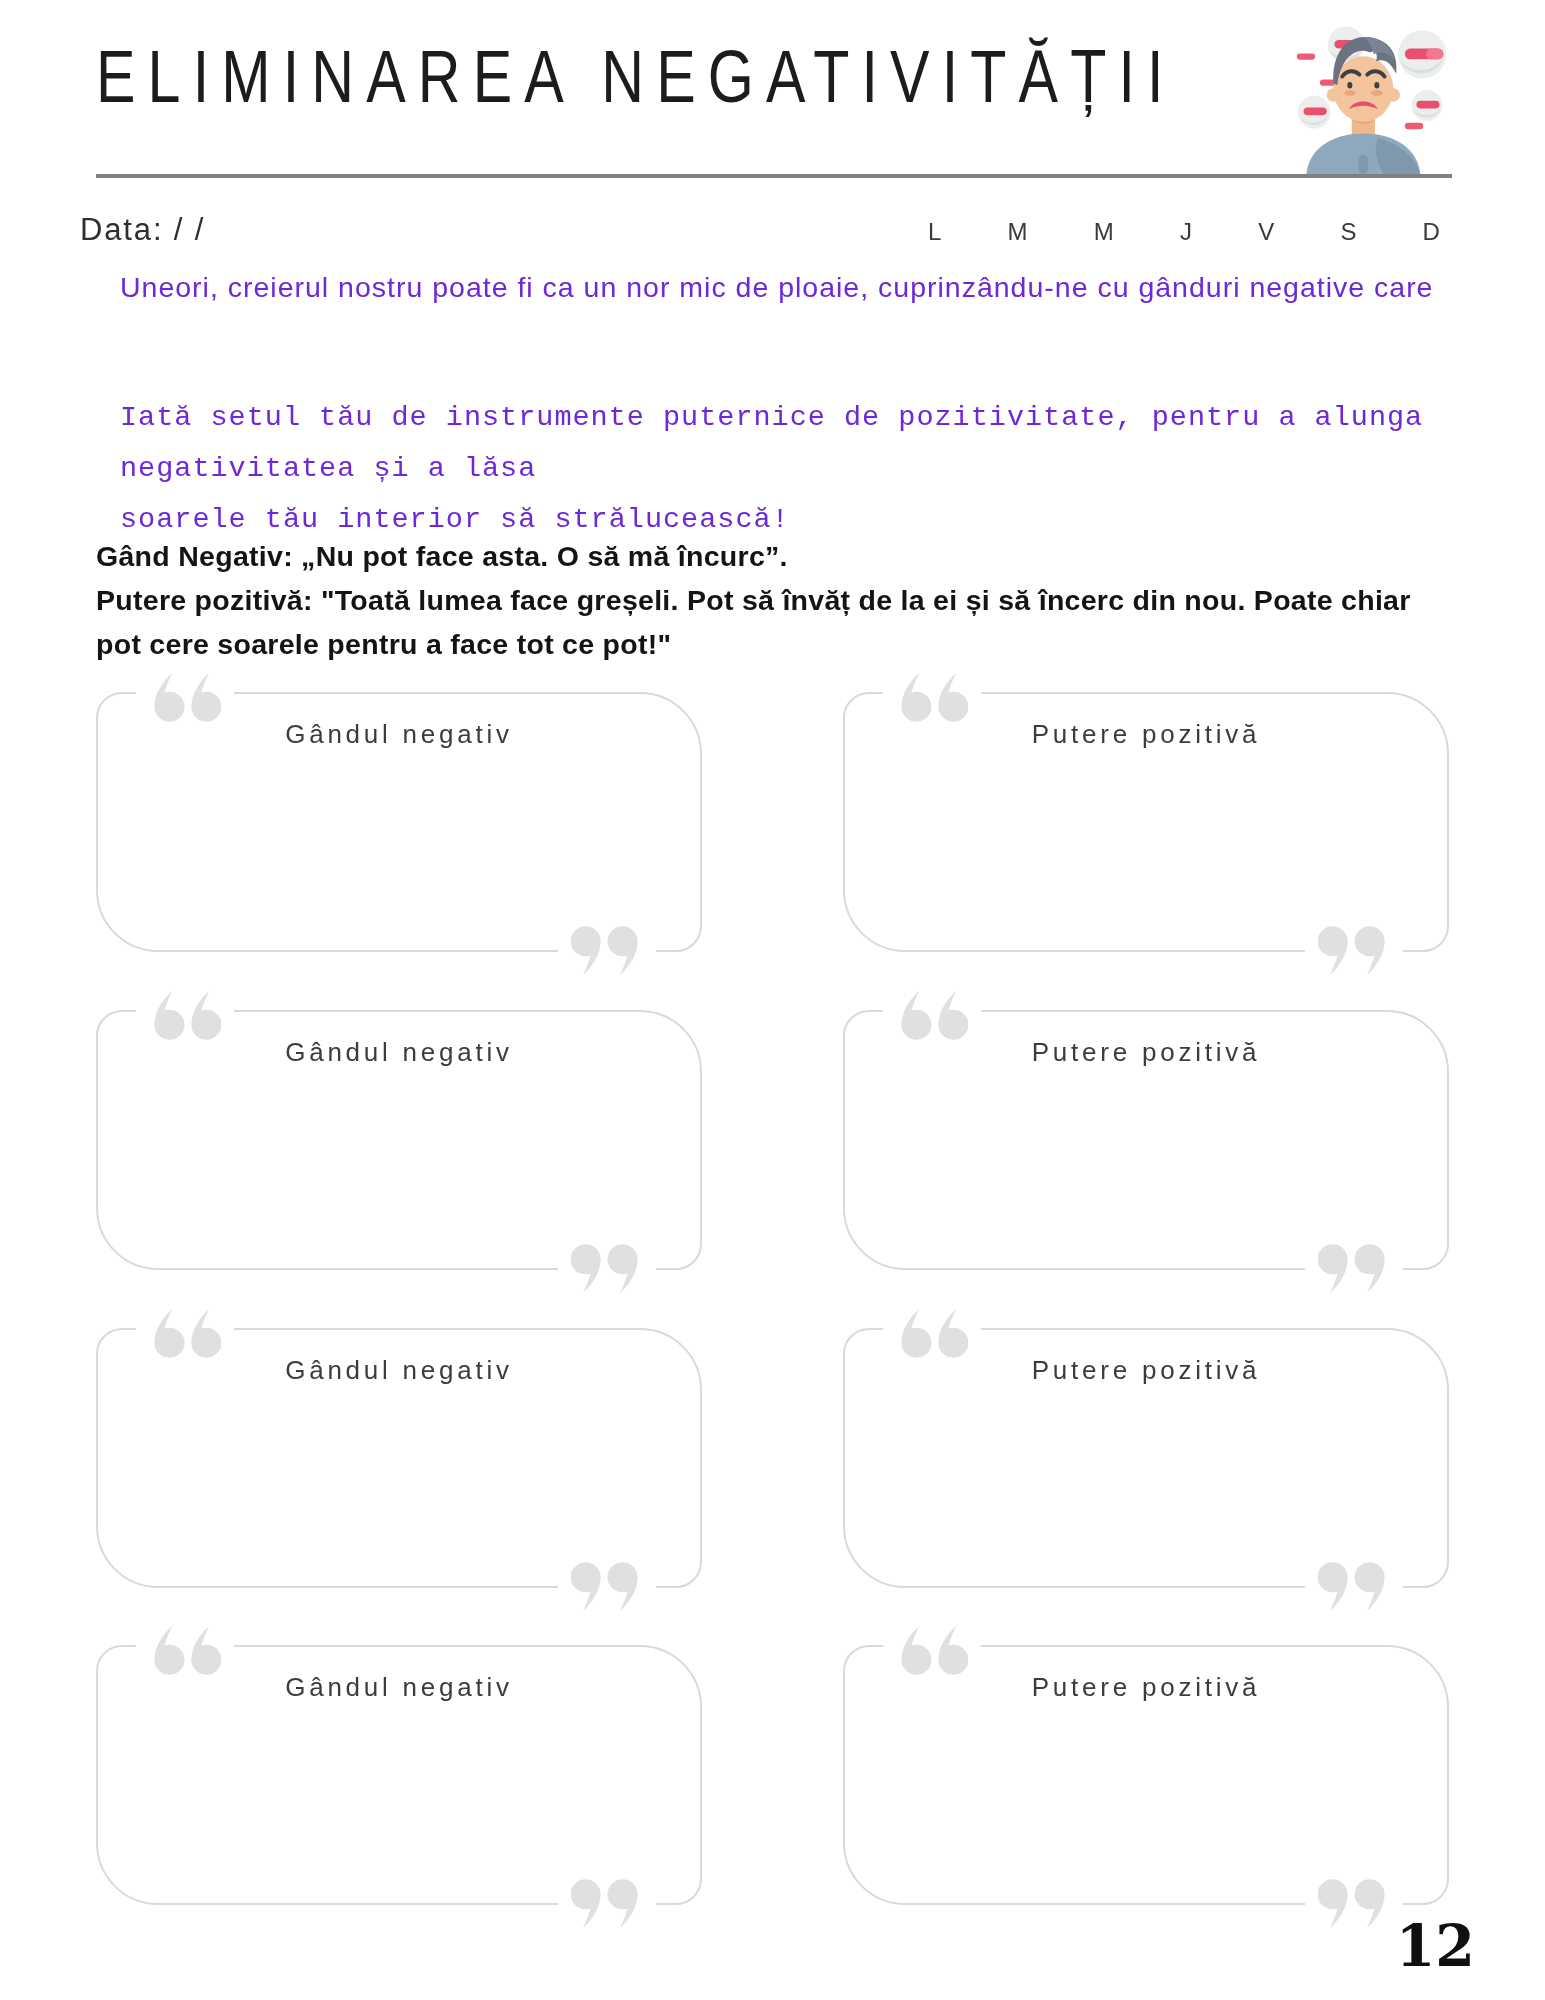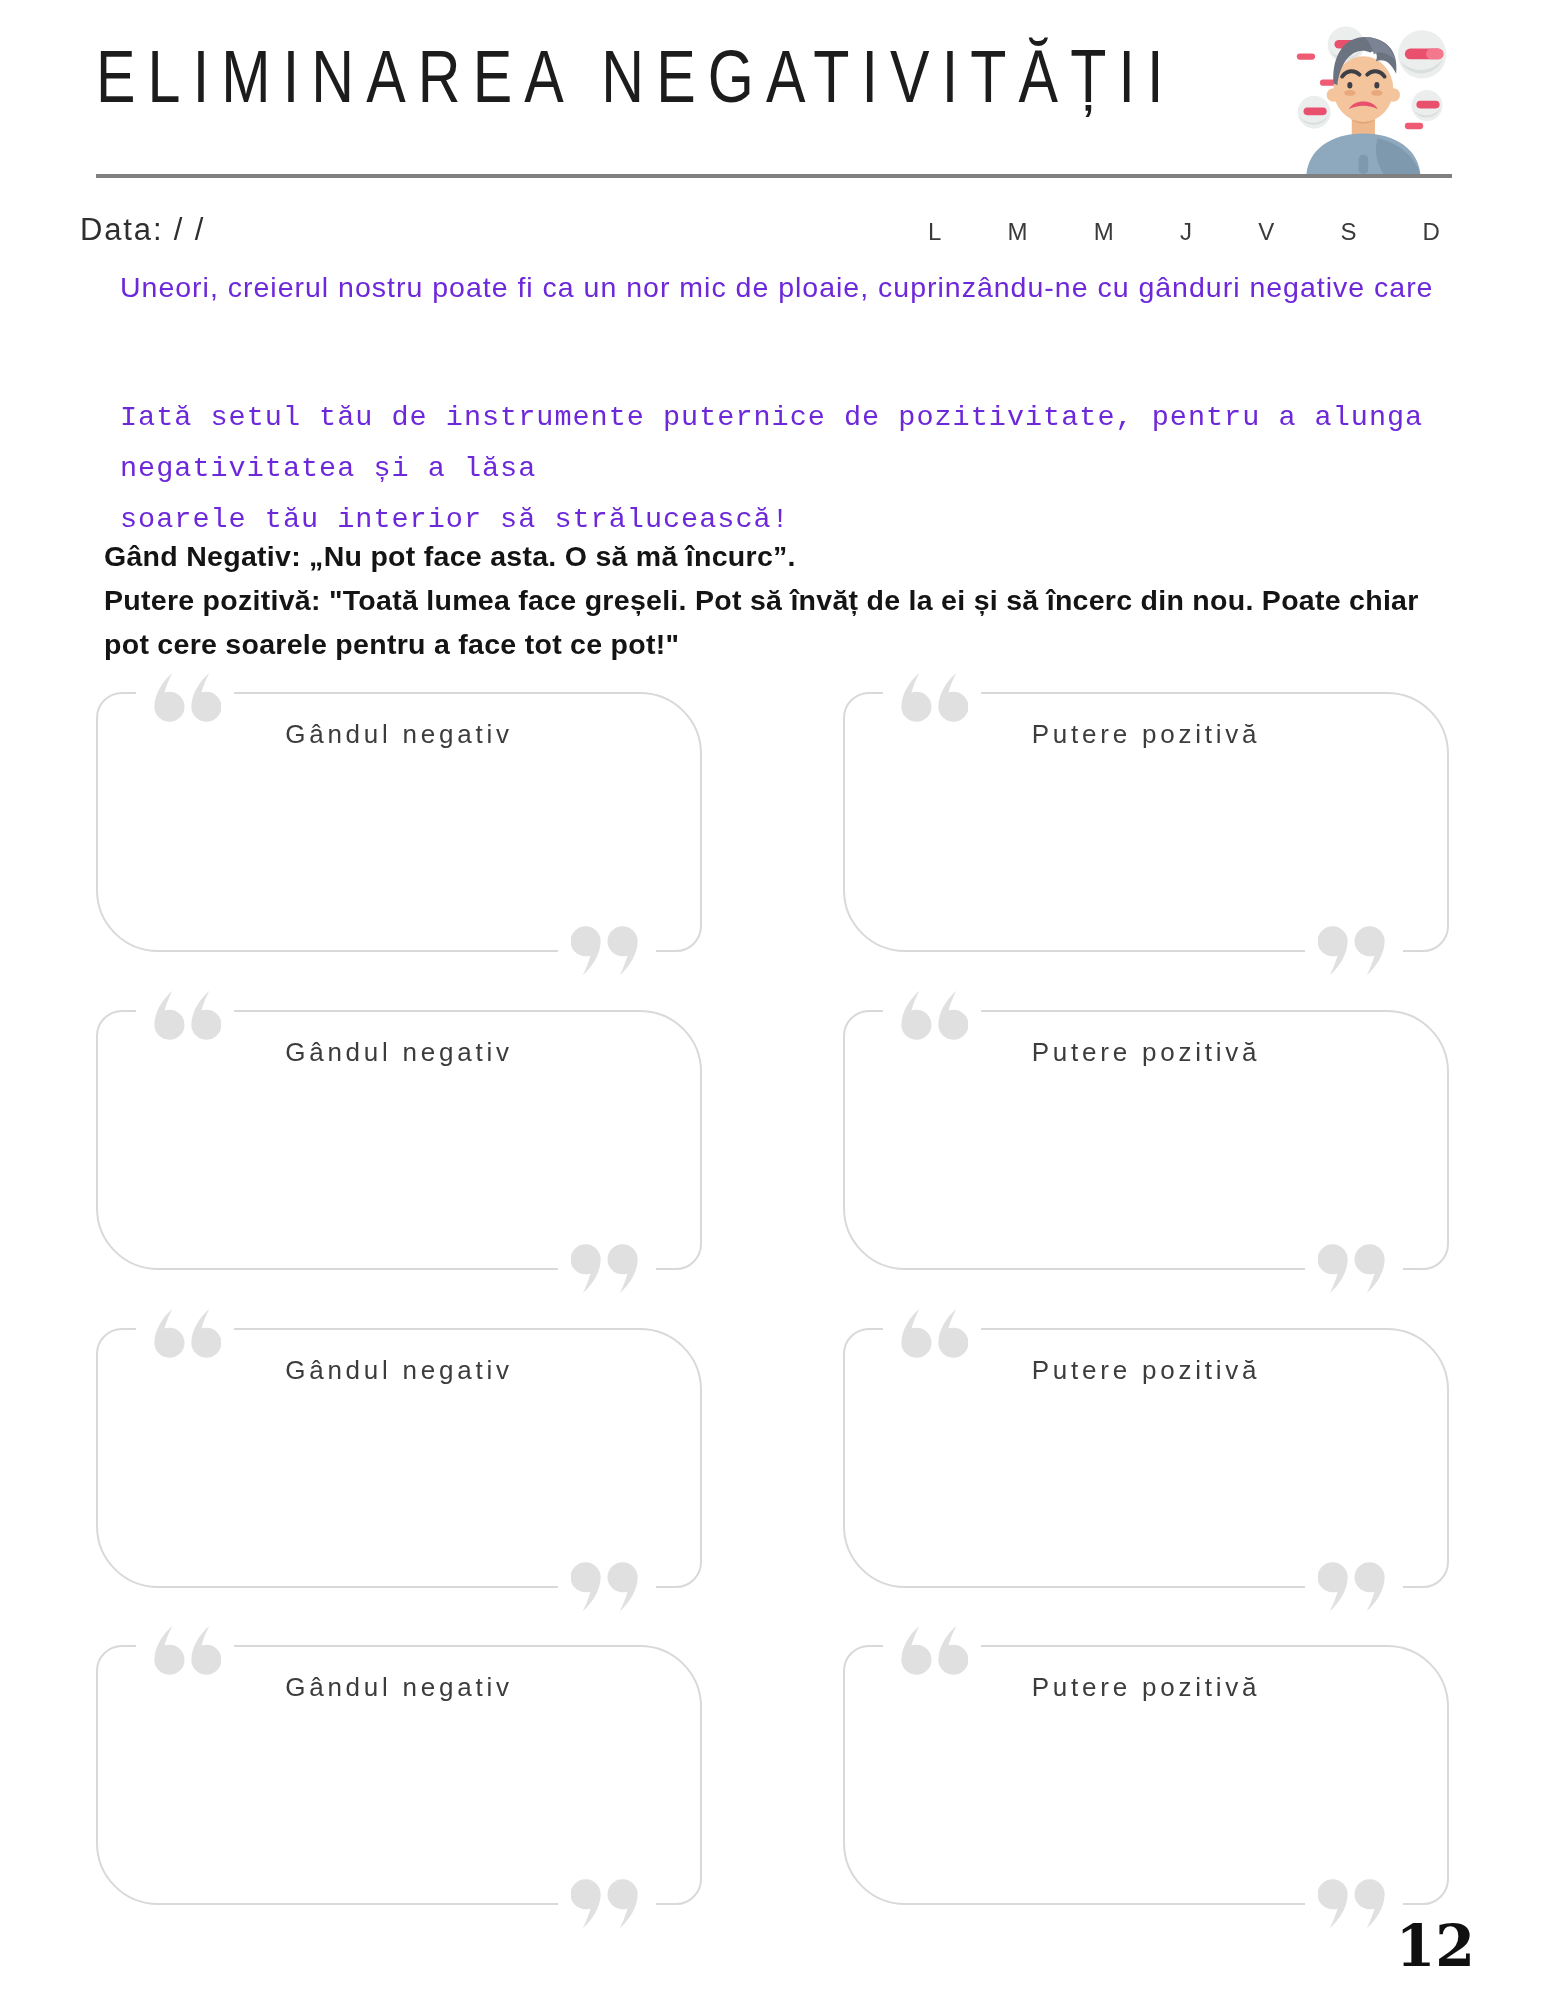--- a/index.html
+++ b/index.html
@@ -37,21 +37,21 @@
   }
   .days span { cursor:default; }
 
   
   .para { position:absolute; left:96px; width:1380px; font-size:28.5px; line-height:51px; letter-spacing:0.035em; color:#6d28d9;margin-left:24px; }
   .para span { display:block; }
   .para-1 { top:262px; }
   .para-2 { top:392px;font-family:Liberation Mono, monospace; }
   .example { position:absolute; left:96px; top:534px; width:1390px;
     font-size:28.5px; font-weight:bold; line-height:44px; letter-spacing:0.01em; color:#141414; }
-  .example span { display:block;margin-left:8px; }
+  .example span { display:block; }
 
   
   .qbox {
     position:absolute; width:606px; height:260px;
     background:#ffffff;
     border:2px solid #d9d9d9;
     border-radius:26px 62px 26px 62px;
   }
   .col-left  { left:96px; }
   .col-right { left:843px; }

